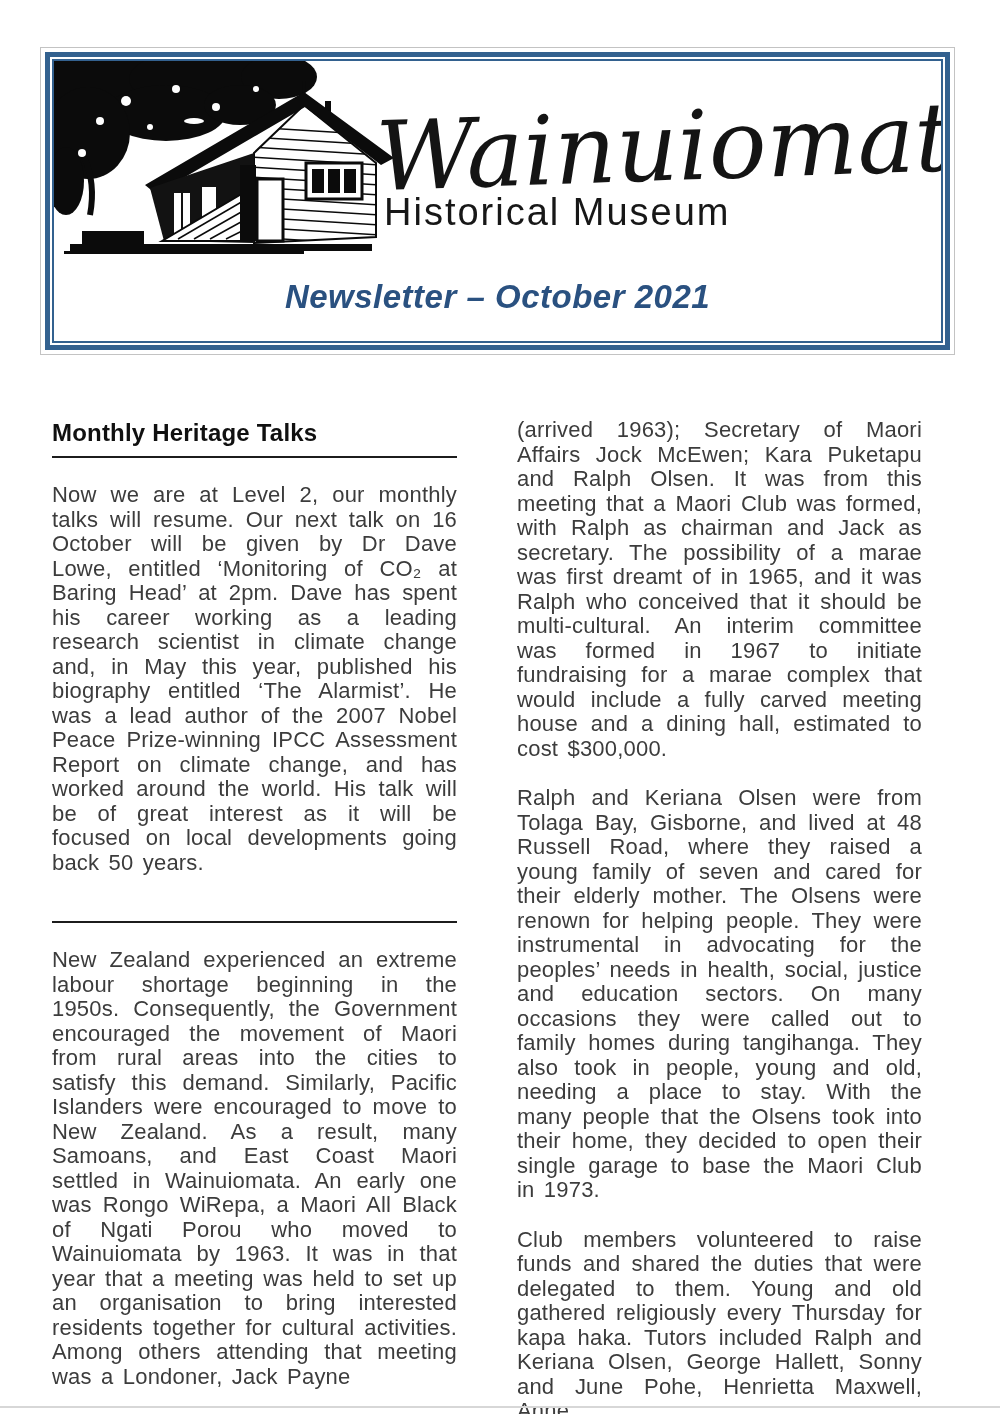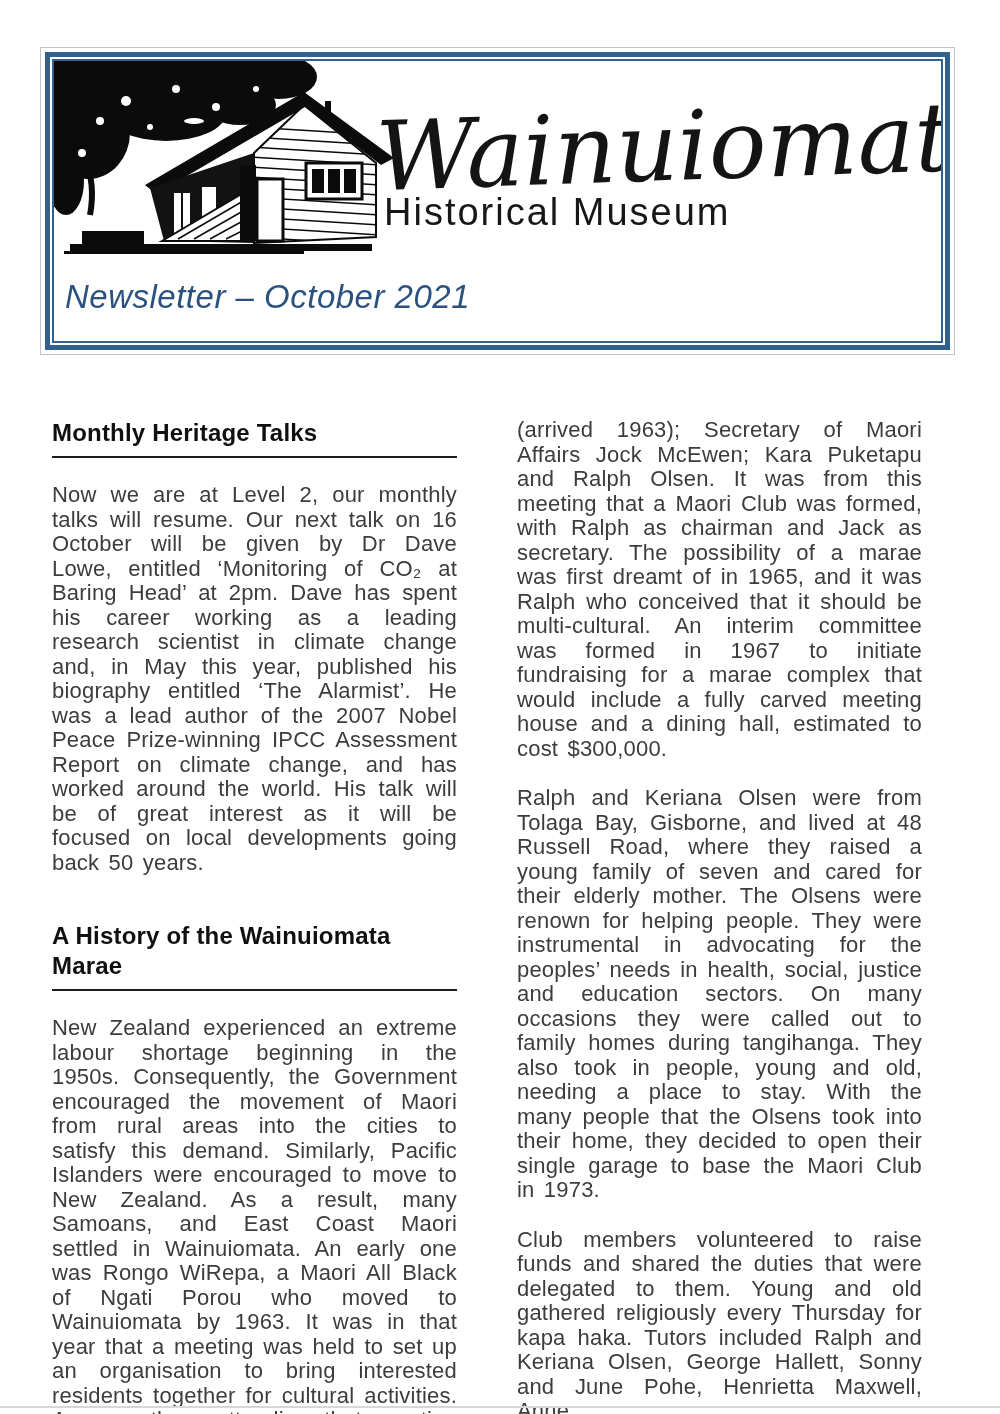--- a/index.html
+++ b/index.html
@@ -50,27 +50,26 @@
   }
   .logo-sub {
     position: absolute; left: 330px; top: 130px;
     font-size: 38px;
     letter-spacing: 2px;
     color: #171717;
     white-space: nowrap;
   }
   .edition {
     position: absolute; left: 0; right: 0; top: 217px;
-    text-align: left;
+    text-align: center;
     font-size: 33px;
-    font-weight: normal;
+    font-weight: bold;
     font-style: italic;
     color: var(--accent-blue, #2a5180);
     letter-spacing: 0.5px;
-    margin-left: 11px;
   }
 
   
   .columns {
     position: absolute; left: 52px; top: 418px; width: 866px;
     display: flex; gap: 60px;
   }
   .col { width: 405px; flex: none; }
   .article-heading {
     font-size: 24px;
@@ -212,21 +211,20 @@
   </div>
 
   <div class="columns">
 
     <div class="col col-left">
       <div class="article-heading">Monthly Heritage Talks</div>
       <hr class="rule">
       <p class="bodytext">Now we are at Level 2, our monthly talks will resume. Our next talk on 16 October will be given by Dr Dave Lowe, entitled ‘Monitoring of CO₂ at Baring Head’ at 2pm. Dave has spent his career working as a leading research scientist in climate change and, in May this year, published his biography entitled ‘The Alarmist’. He was a lead author of the 2007 Nobel Peace Prize-winning IPCC Assessment Report on climate change, and has worked around the world. His talk will be of great interest as it will be focused on local developments going back 50 years.</p>
 
       <div class="article-2">
-        <div class="article-heading">A History of the Wainuiomata Marae</div>
         <hr class="rule">
       </div>
       <p class="bodytext">New Zealand experienced an extreme labour shortage beginning in the 1950s. Consequently, the Government encouraged the movement of Maori from rural areas into the cities to satisfy this demand. Similarly, Pacific Islanders were encouraged to move to New Zealand. As a result, many Samoans, and East Coast Maori settled in Wainuiomata. An early one was Rongo WiRepa, a Maori All Black of Ngati Porou who moved to Wainuiomata by 1963. It was in that year that a meeting was held to set up an organisation to bring interested residents together for cultural activities. Among others attending that meeting was a Londoner, Jack Payne</p>
     </div>
 
     <div class="col col-right">
       <p class="bodytext">(arrived 1963); Secretary of Maori Affairs Jock McEwen; Kara Puketapu and Ralph Olsen. It was from this meeting that a Maori Club was formed, with Ralph as chairman and Jack as secretary. The possibility of a marae was first dreamt of in 1965, and it was Ralph who conceived that it should be multi-cultural. An interim committee was formed in 1967 to initiate fundraising for a marae complex that would include a fully carved meeting house and a dining hall, estimated to cost $300,000.</p>
       <p class="bodytext">Ralph and Keriana Olsen were from Tolaga Bay, Gisborne, and lived at 48 Russell Road, where they raised a young family of seven and cared for their elderly mother. The Olsens were renown for helping people. They were instrumental in advocating for the peoples’ needs in health, social, justice and education sectors. On many occasions they were called out to family homes during tangihanga. They also took in people, young and old, needing a place to stay. With the many people that the Olsens took into their home, they decided to open their single garage to base the Maori Club in 1973.</p>
       <p class="bodytext">Club members volunteered to raise funds and shared the duties that were delegated to them. Young and old gathered religiously every Thursday for kapa haka. Tutors included Ralph and Keriana Olsen, George Hallett, Sonny and June Pohe, Henrietta Maxwell, Anne</p>
     </div>

